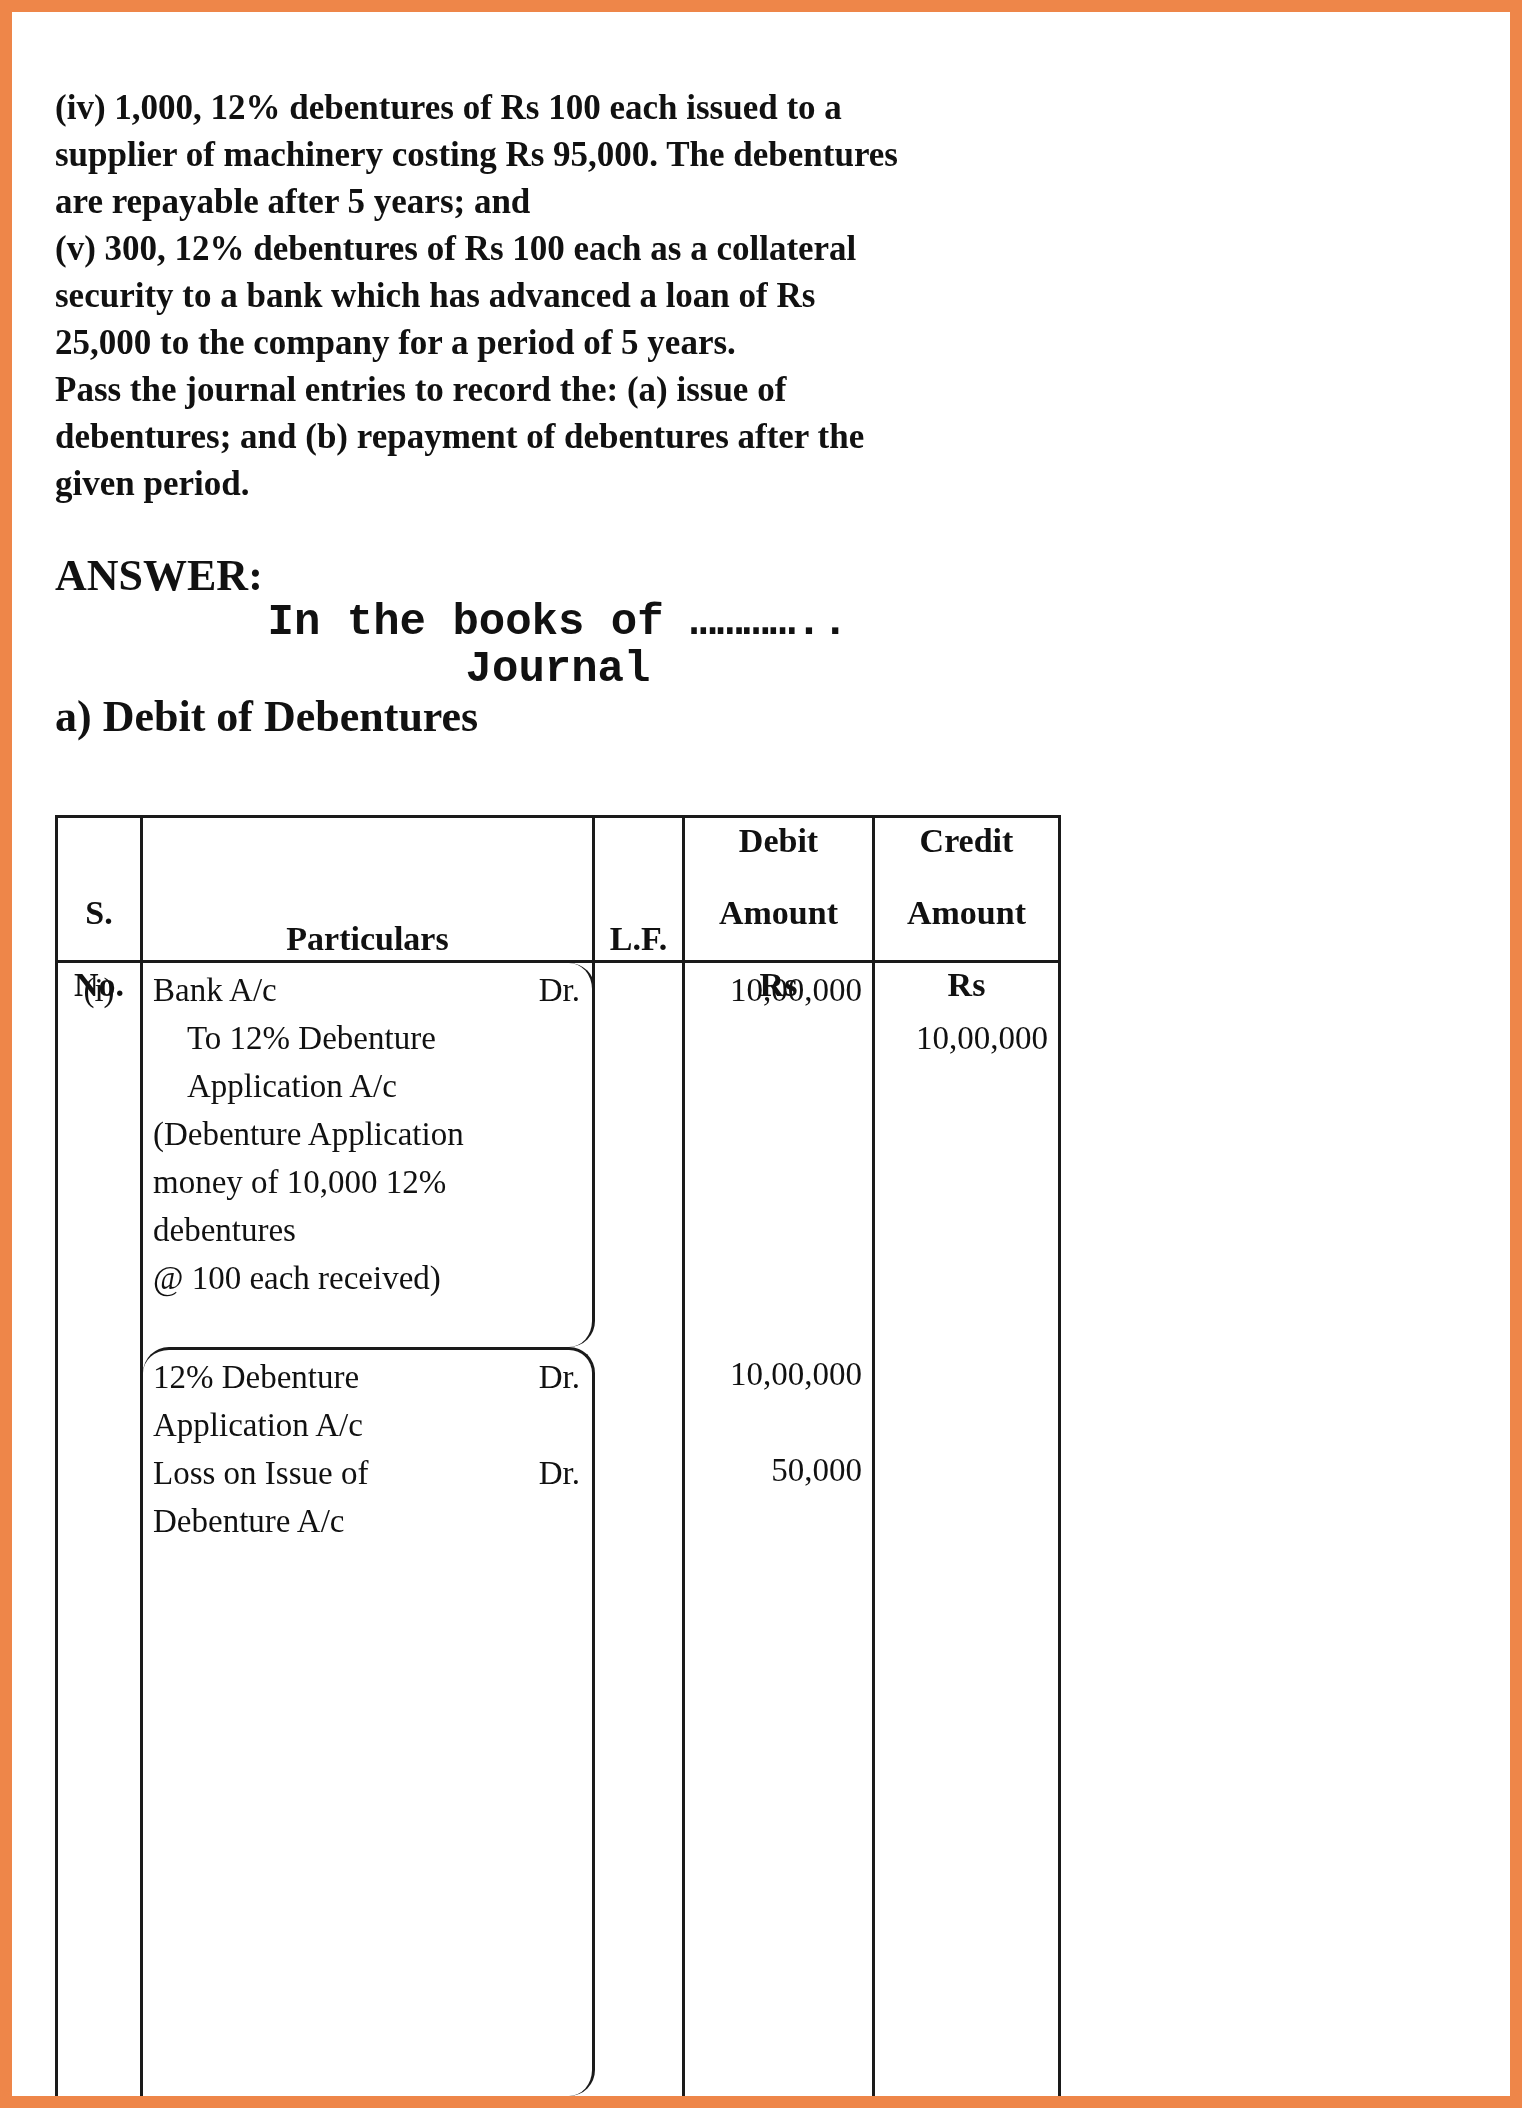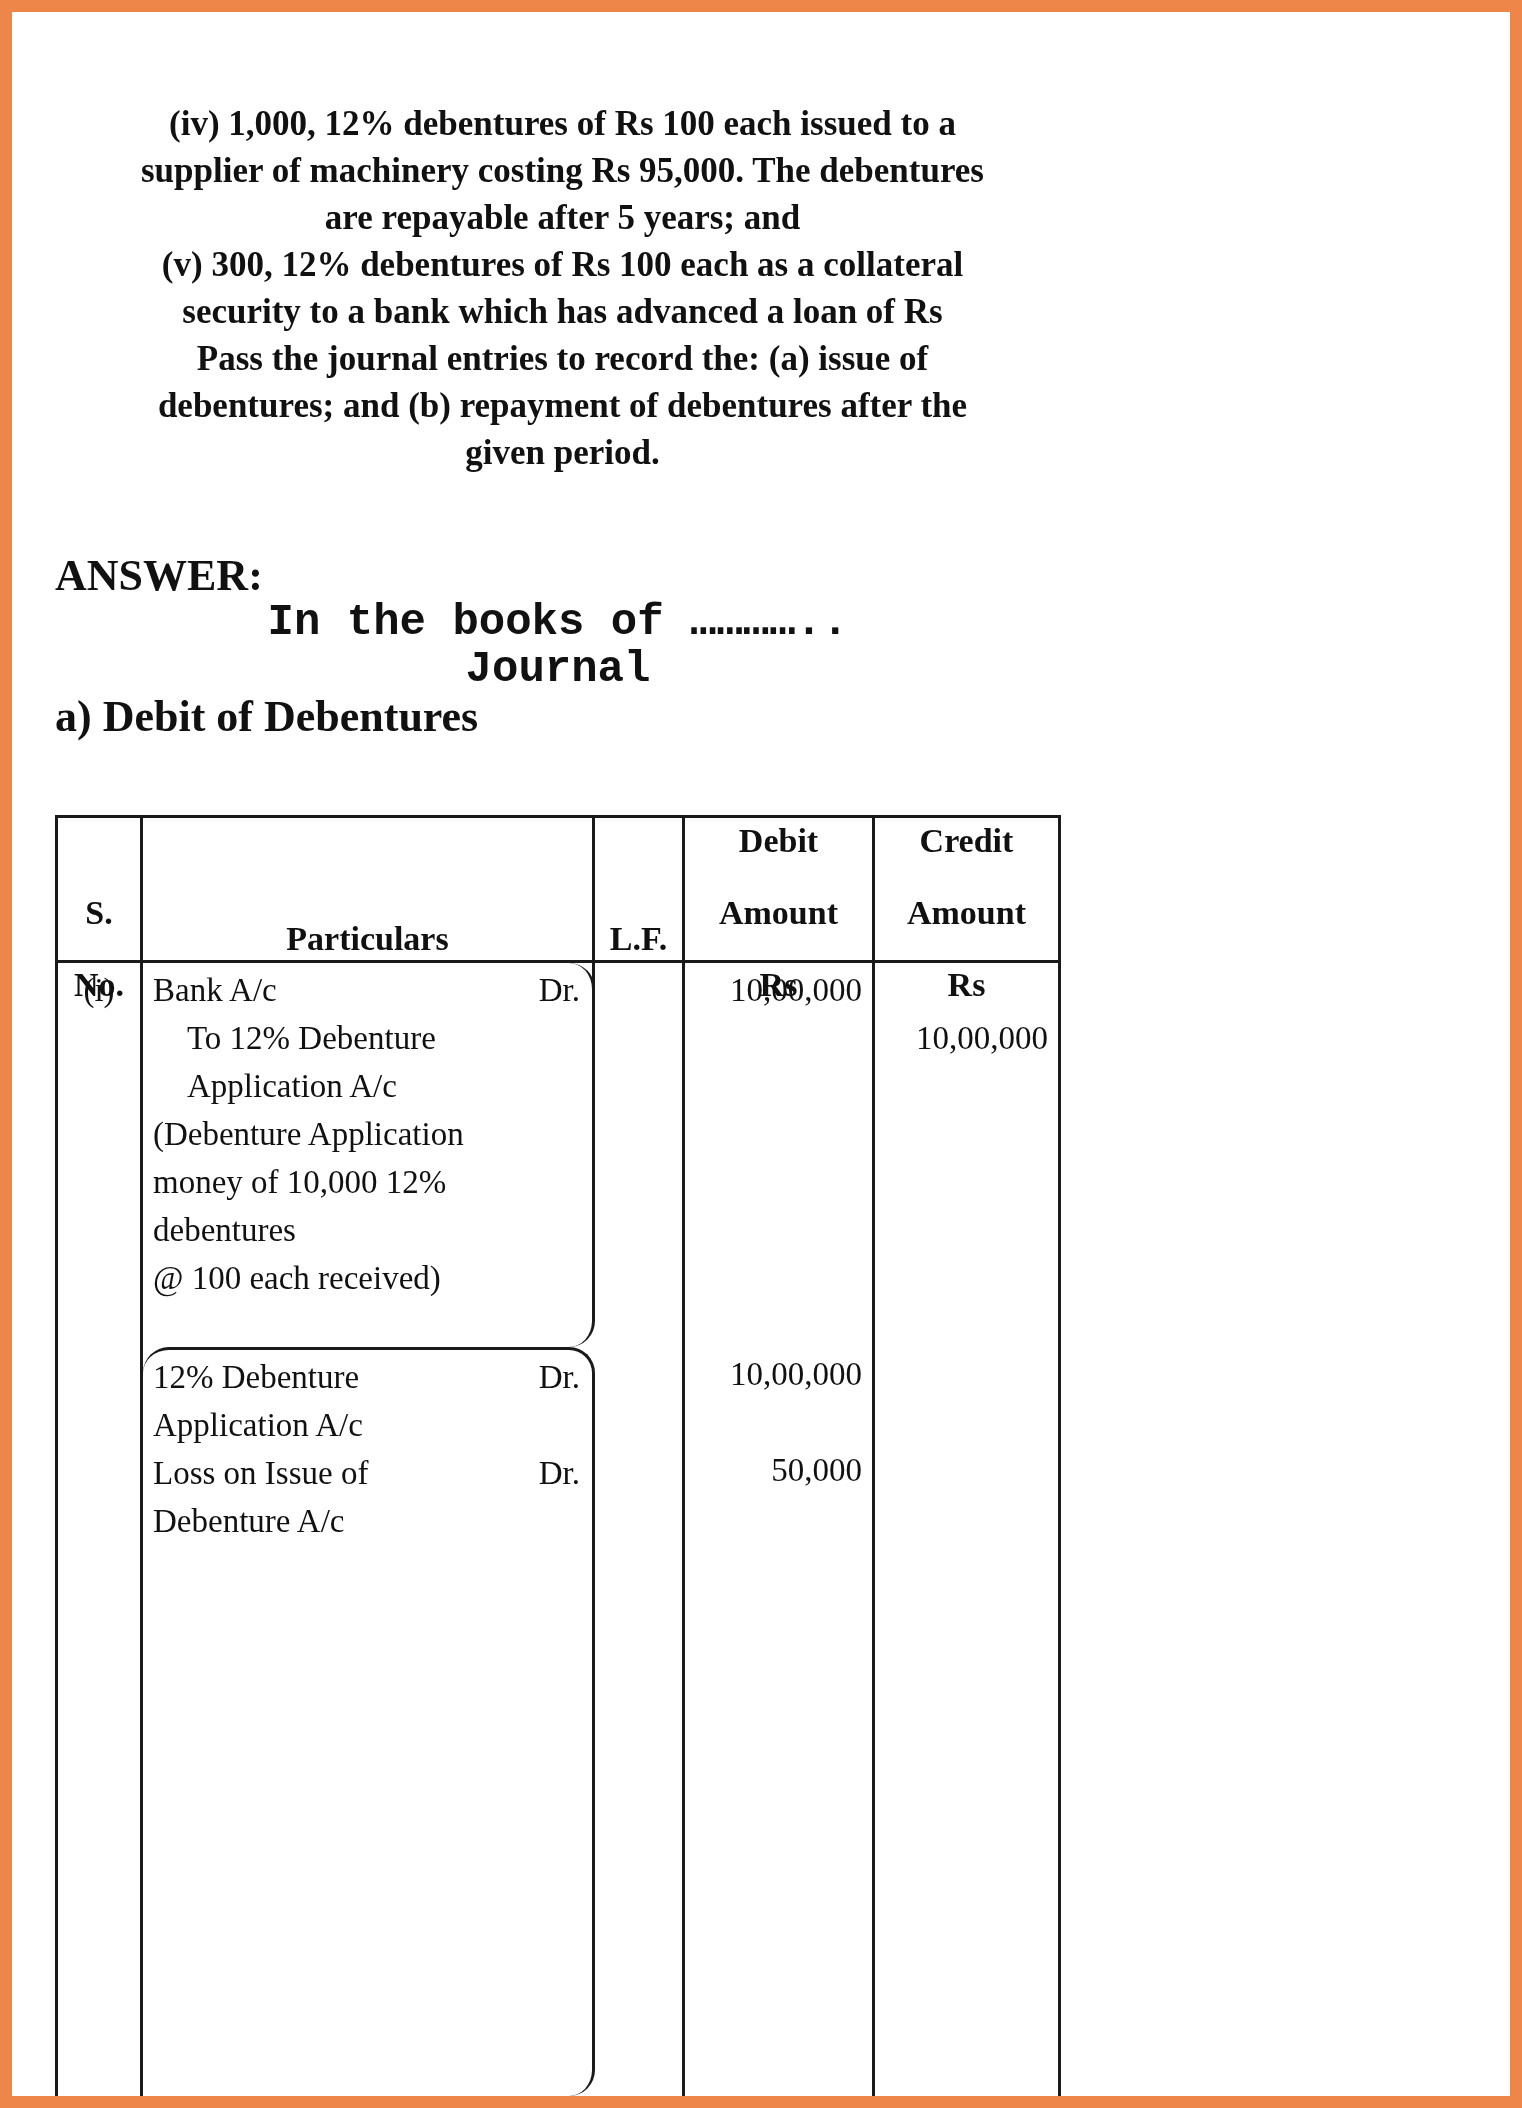--- a/index.html
+++ b/index.html
@@ -13,26 +13,25 @@
     height: 2108px;
     background: #ffffff;
     border: 12px solid var(--accent);
     overflow: hidden;
   }
 
   
   .question {
     position: absolute;
     left: 43px;
-    top: 88px;
+    top: 72px;
     width: 1015px;
     font-weight: bold;
     font-size: 35px;
     line-height: 47px;
-    text-align: center;
   }
   .qline { white-space: nowrap; }
 
   
   .answer-block {
     position: absolute;
     left: 43px;
     top: 540px;
     width: 1006px;
     font-weight: bold;
@@ -98,20 +97,21 @@
 <body>
 
 <div class="page">
 
   <div class="question">
     <div class="qline">(iv) 1,000, 12% debentures of Rs 100 each issued to a</div>
     <div class="qline">supplier of machinery costing Rs 95,000. The debentures</div>
     <div class="qline">are repayable after 5 years; and</div>
     <div class="qline">(v) 300, 12% debentures of Rs 100 each as a collateral</div>
     <div class="qline">security to a bank which has advanced a loan of Rs</div>
+    <div class="qline">25,000 to the company for a period of 5 years.</div>
     <div class="qline">Pass the journal entries to record the: (a) issue of</div>
     <div class="qline">debentures; and (b) repayment of debentures after the</div>
     <div class="qline">given period.</div>
   </div>
 
   <div class="answer-block">
     <div>ANSWER:</div>
     <div class="center-line">In the books of …………..</div>
     <div class="center-line">Journal</div>
     <div>a) Debit of Debentures</div>

